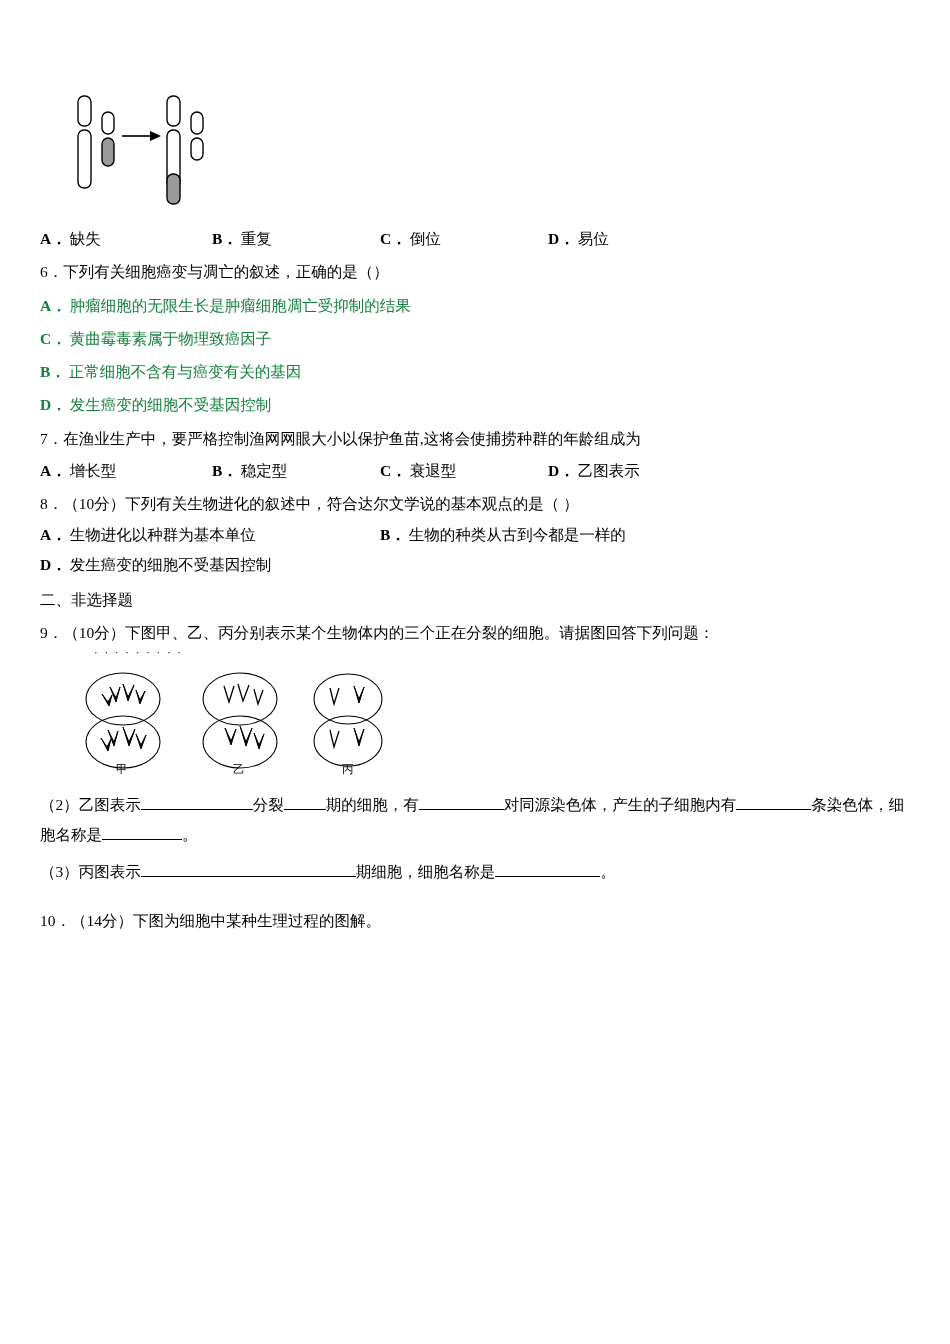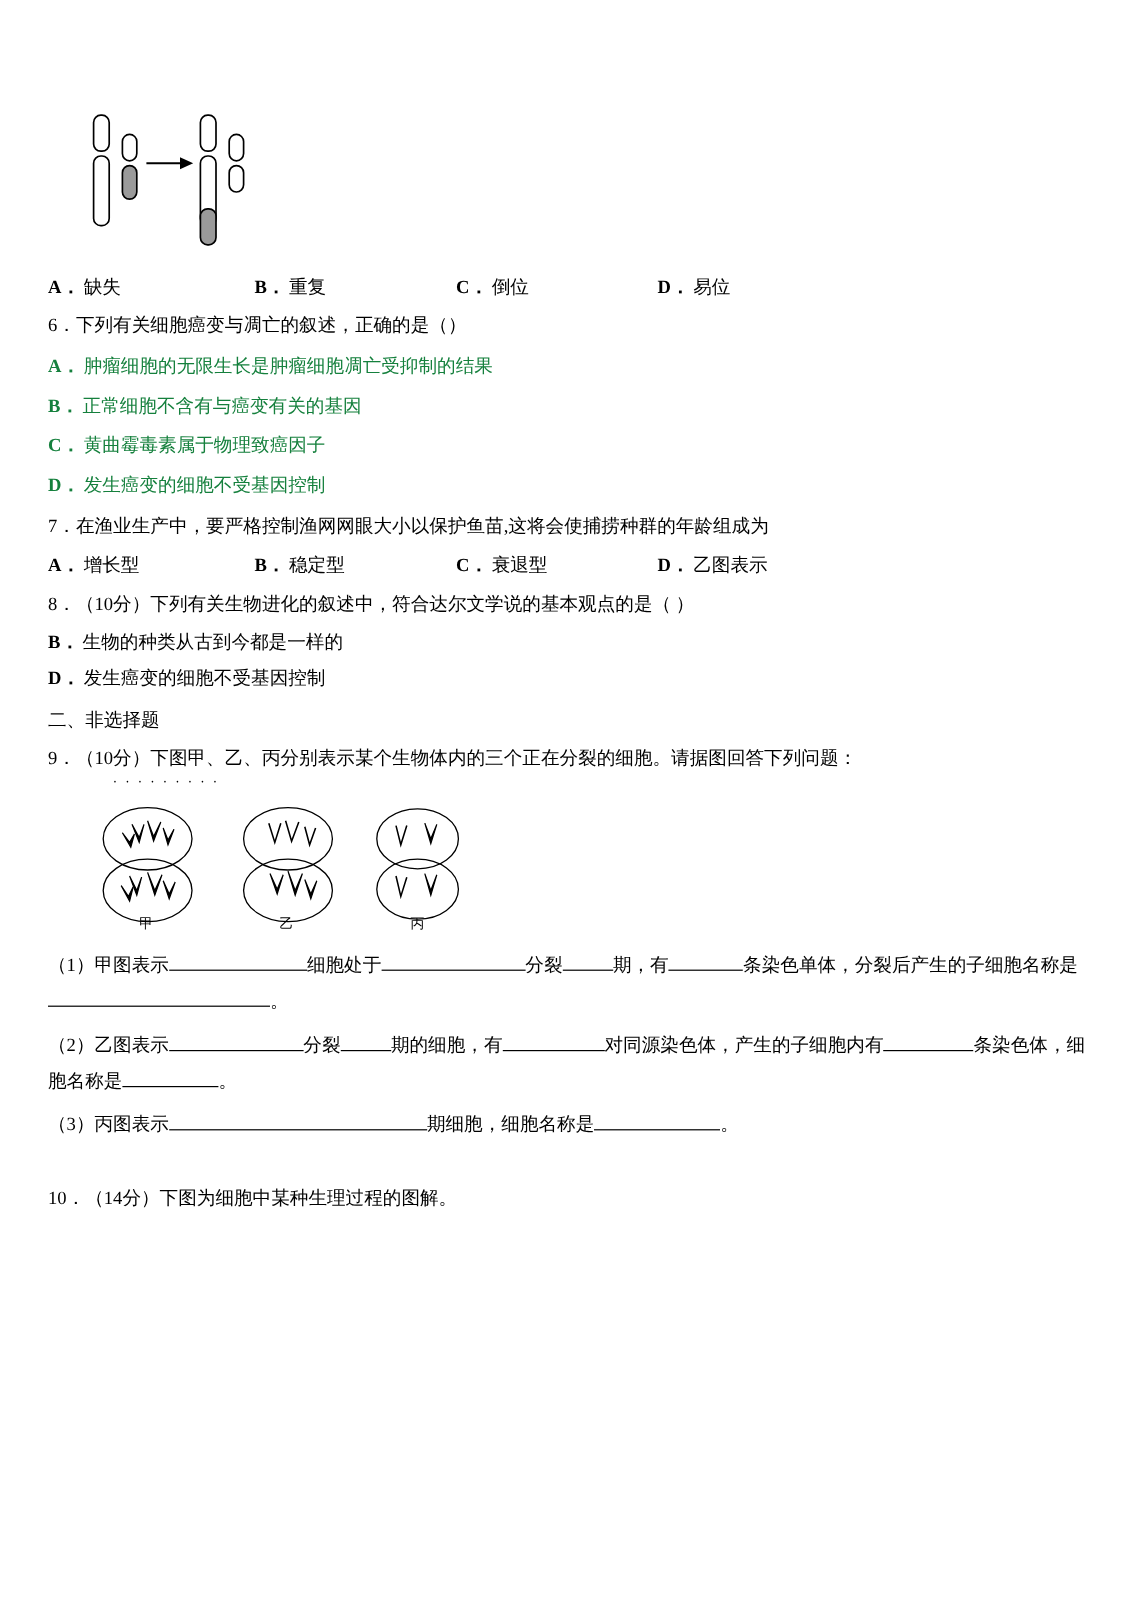--- a/index.html
+++ b/index.html
@@ -161,24 +161,24 @@
       <div class="opt">
         <span class="opt-label">D．</span><span>易位</span>
       </div>
     </div>
 
     <div class="q-stem">6．下列有关细胞癌变与凋亡的叙述，正确的是（）</div>
     <div class="q-line">
       <span class="opt-label">A．</span><span>肿瘤细胞的无限生长是肿瘤细胞凋亡受抑制的结果</span>
     </div>
     <div class="q-line">
+      <span class="opt-label">C．</span><span>黄曲霉毒素属于物理致癌因子</span>
+    </div>
+    <div class="q-line">
       <span class="opt-label">B．</span><span>正常细胞不含有与癌变有关的基因</span>
-    </div>
-    <div class="q-line">
-      <span class="opt-label">C．</span><span>黄曲霉毒素属于物理致癌因子</span>
     </div>
     <div class="q-line">
       <span class="opt-label">D．</span><span>发生癌变的细胞不受基因控制</span>
     </div>
 
     <div class="q-stem">7．在渔业生产中，要严格控制渔网网眼大小以保护鱼苗,这将会使捕捞种群的年龄组成为</div>
     <div class="opts-row w4">
       <div class="opt">
         <span class="opt-label">A．</span><span>增长型</span>
       </div>
@@ -188,20 +188,23 @@
       <div class="opt">
         <span class="opt-label">C．</span><span>衰退型</span>
       </div>
       <div class="opt">
         <span class="opt-label">D．</span><span>乙图表示</span>
       </div>
     </div>
 
     <div class="q-stem">8．（10分）下列有关生物进化的叙述中，符合达尔文学说的基本观点的是（   ）</div>
     <div class="opts-row w2">
+      <div class="opt">
+        <span class="opt-label">A．</span><span>生物进化以种群为基本单位</span>
+      </div>
       <div class="opt">
         <span class="opt-label">B．</span><span>生物的种类从古到今都是一样的</span>
       </div>
     </div>
     <div class="opts-row w2">
       <div class="opt">
         <span class="opt-label">D．</span><span>发生癌变的细胞不受基因控制</span>
       </div>
     </div>
 
@@ -263,25 +266,22 @@
         <g fill="#000" stroke="#000" stroke-width="1">
           <path d="M286 74 L291 92 L296 75 L291 88 Z"></path>
         </g>
       </svg>
       <div class="cap" style="left:48px;">甲</div>
       <div class="cap" style="left:165px;">乙</div>
       <div class="cap" style="left:274px;">丙</div>
     </div>
 
     <div class="sub-q">
-      <span>（1）甲图表示</span><span class="u" style="width:115px"></span><span>细胞处于</span><span class="u" style="width:120px"></span><span>分裂</span><span class="u" style="width:42px"></span><span>期，有</span><span class="u" style="width:62px"></span><span>条染色单体，分裂后产生的子细胞名称是</span><span class="u" style="width:185px"></span><span>。</span>
-    </div>
-    <div class="sub-q">
       <span>（2）乙图表示</span><span class="u" style="width:112px"></span><span>分裂</span><span class="u" style="width:42px"></span><span>期的细胞，有</span><span class="u" style="width:85px"></span><span>对同源染色体，产生的子细胞内有</span><span class="u" style="width:75px"></span><span>条染色体，细胞名称是</span><span class="u" style="width:80px"></span><span>。</span>
     </div>
     <div class="sub-q">
       <span>（3）丙图表示</span><span class="u" style="width:215px"></span><span>期细胞，细胞名称是</span><span class="u" style="width:105px"></span><span>。</span>
     </div>
 
-    <div class="q-stem" style="margin-top:34px;">10．（14分）下图为细胞中某种生理过程的图解。</div>
+    <div class="q-stem" style="margin-top:22px;">10．（14分）下图为细胞中某种生理过程的图解。</div>
 
   </div>
 </div>
 
 </body></html>

